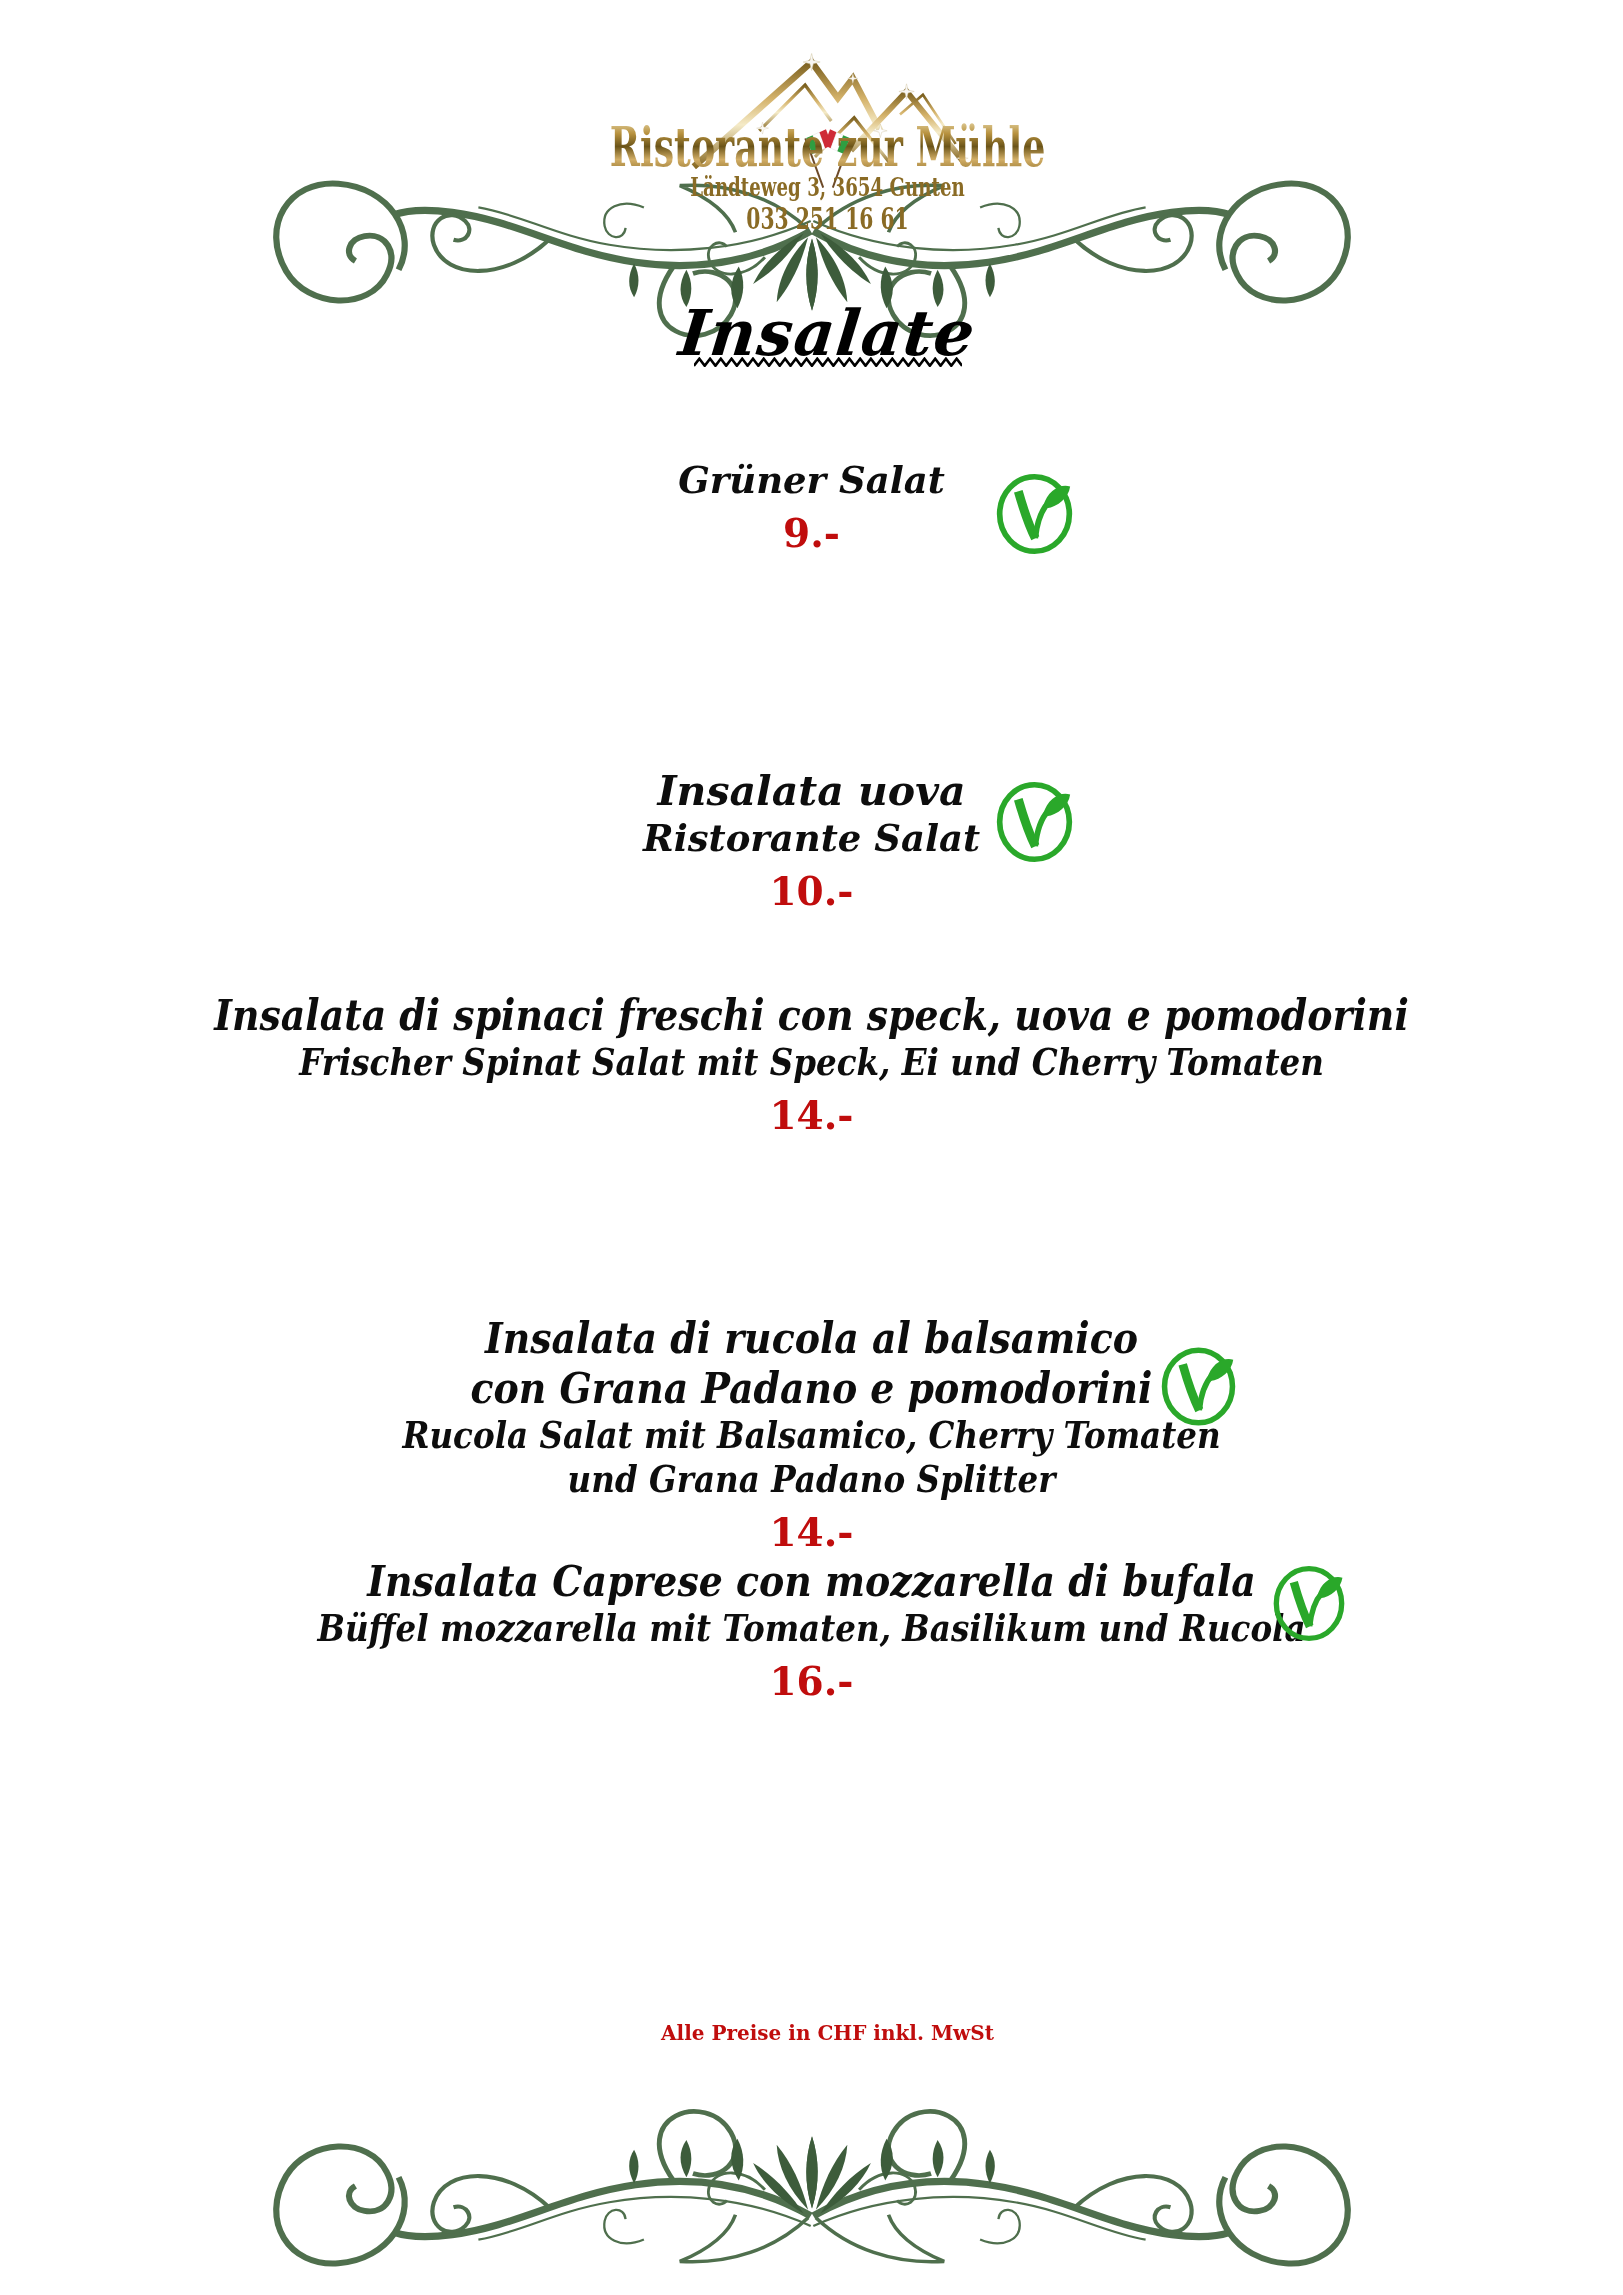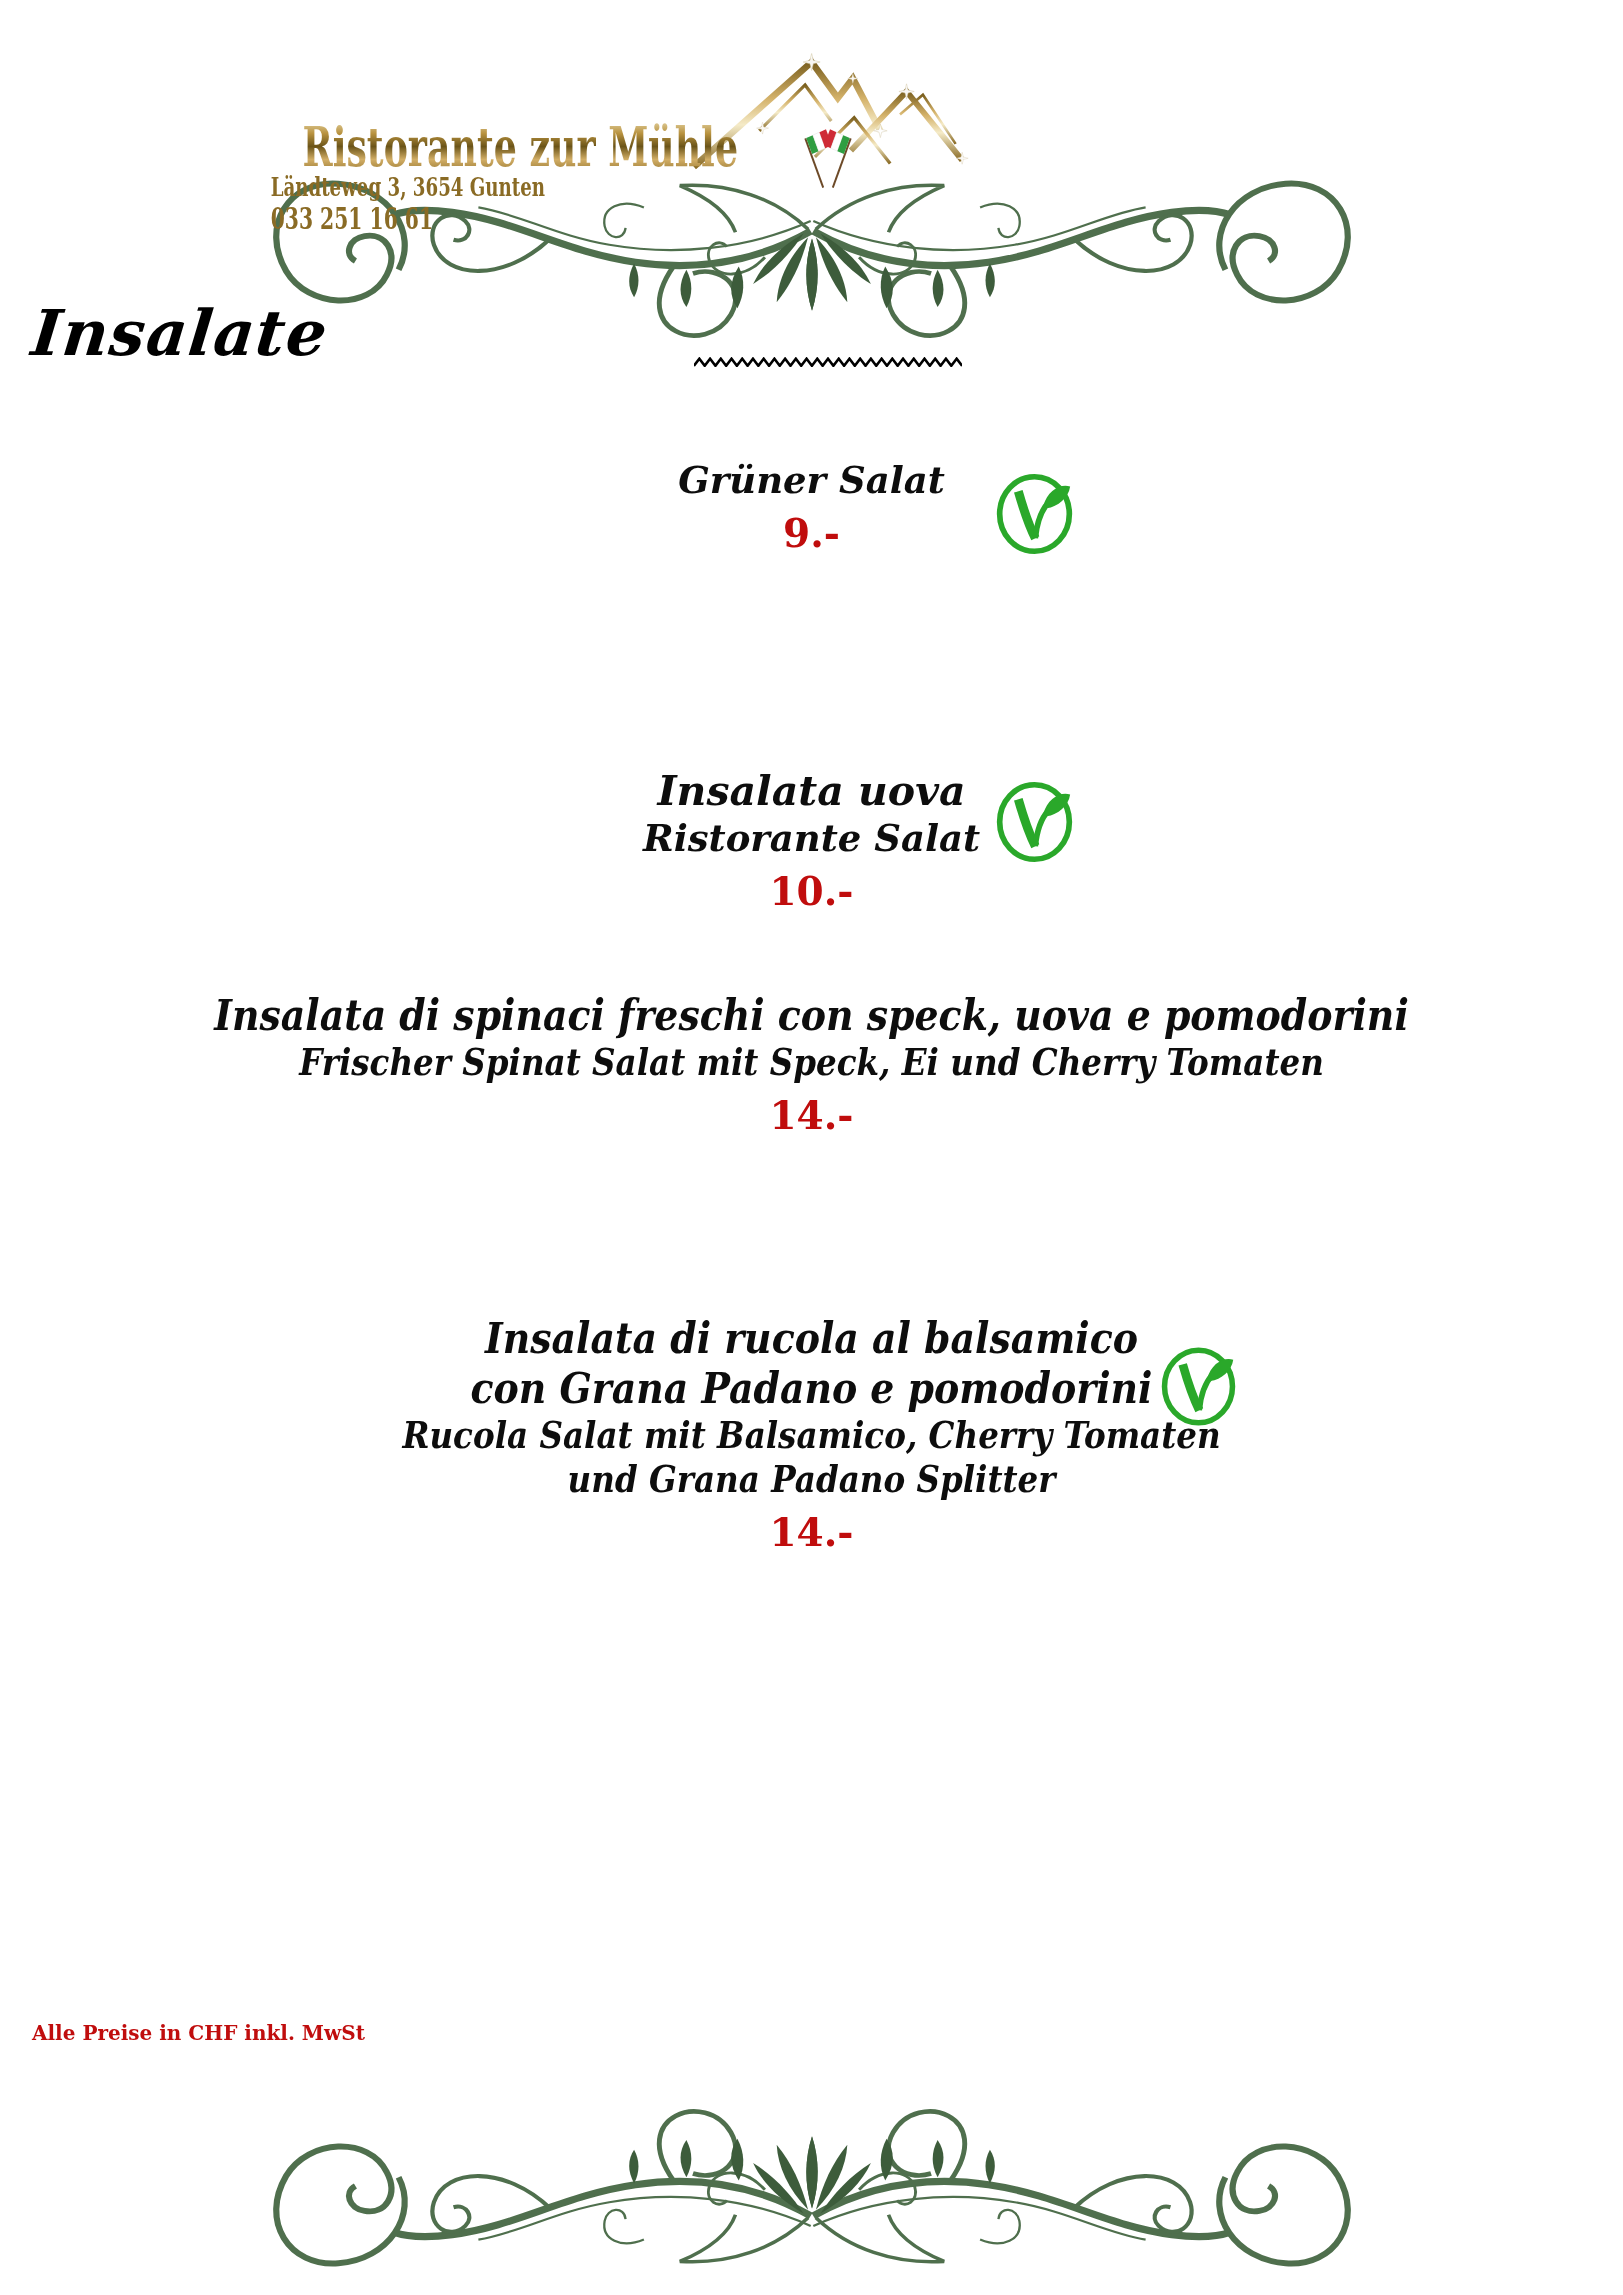--- a/index.html
+++ b/index.html
@@ -1,19 +1,19 @@
 <!DOCTYPE html>
 <html style="--price-red: #c00d0d; --veg-green: #2aa82a; --flourish-green: #4f6f4d; --flourish-dark: #3d5c3b; --gold: #8a6b25; --title-black: #000000;font-size:10.5px"><head>
 <meta charset="utf-8">
 <style>
   html,body{margin:0;padding:0;background:#e8e8e8;}
   .page{position:relative;width:1623px;height:2295px;background:#fff;overflow:hidden;
         font-family:"DejaVu Serif","Liberation Serif",serif;color:#0d0d0d;}
   .abs{position:absolute;left:0;right:0;}
-  .center{text-align:left;margin-left:32px;}
+  .center{text-align:center;margin-left:32px;}
 
   
   .logo-block{top:52px;z-index:3;}
   .mountains{display:block;margin:0 auto;width:288px;height:151px;}
   .logo-name{margin-top:-86px;font-weight:bold;font-size:55px;line-height:59px;
     transform:scaleX(0.66);
     background:linear-gradient(180deg,#efe3bb 0%,#b8923f 28%,#6b5418 50%,#d2ae66 72%,#8a6b25 100%);
     -webkit-background-clip:text;background-clip:text;color:transparent;position:relative;z-index:3;}
   .logo-address{margin-top:-2.6px;font-weight:bold;font-size:26px;line-height:29px;
     color:var(--gold,#8a6b25);transform:scaleX(0.70);}
@@ -171,20 +171,28 @@
     <div class="t cond">Insalata di rucola al balsamico</div>
     <div class="t cond">con Grana Padano e pomodorini</div>
     <div class="s cond">Rucola Salat mit Balsamico, Cherry Tomaten</div>
     <div class="s cond">und Grana Padano Splitter</div>
     <div class="p">14.-</div>
     <svg class="veg" style="left:1159px;top:33px;width:79px;height:81px" viewBox="0 0 100 100">
         <use href="#veg-badge"></use>
       </svg>
   </section>
 
+  <section class="menu-item" style="top:1556px">
+    <div class="t cond">Insalata Caprese con mozzarella di bufala</div>
+    <div class="s cond">Büffel mozzarella mit Tomaten, Basilikum und Rucola</div>
+    <div class="p">16.-</div>
+    <svg class="veg" style="left:1271px;top:7.9px;width:76px;height:79px" viewBox="0 0 100 100">
+        <use href="#veg-badge"></use>
+      </svg>
+  </section>
 
   <div class="abs center footer-note">Alle Preise in CHF inkl. MwSt</div>
 
   <svg class="flourish flourish-bottom" viewBox="0 0 1700 300" preserveAspectRatio="none">
     <use href="#flourish-orn"></use>
   </svg>
 
 </div>
 
 

